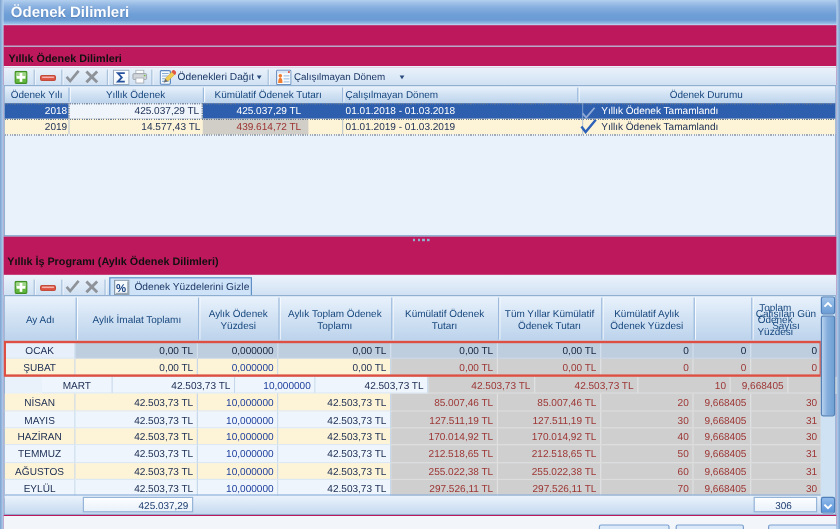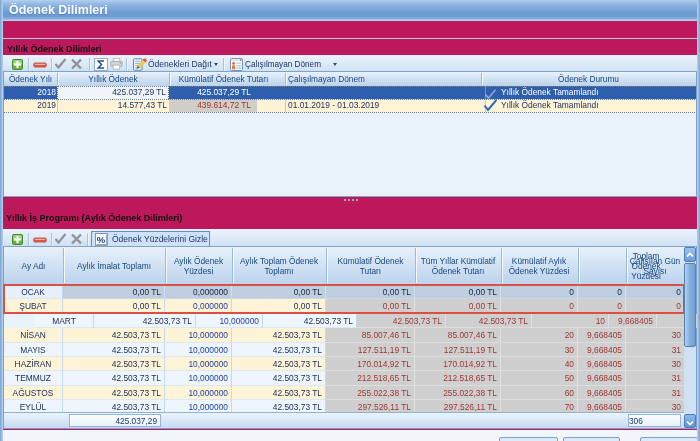--- a/index.html
+++ b/index.html
@@ -144,20 +144,21 @@
       <div class="htx" style="left:0;top:0;width:53px;height:14px;">Ödenek Yılı</div>
       <div class="htx" style="left:53px;top:0;width:112px;height:14px;">Yıllık Ödenek</div>
       <div class="htx" style="left:165px;top:0;width:116px;height:14px;padding-right:7px;box-sizing:border-box;">Kümülatif Ödenek Tutarı</div>
       <div class="htx" style="left:281px;top:0;width:196px;height:14px;justify-content:flex-start;padding-left:3px;box-sizing:border-box;">Çalışılmayan Dönem</div>
       <div class="htx" style="left:477px;top:0;width:215px;height:14px;">Ödenek Durumu</div>
     </div>
     <div class="abs g1row" style="top:14px;background:#2e5fae;color:#fff;">
       <div class="g1c" style="left:0;width:53px;text-align:right;padding-right:1px;">2018</div>
       <div class="g1c" style="left:53px;width:112px;background:#eff5fb;color:#1c2f55;border-left:1px dotted #5a6576;border-right:1px dotted #5a6576;text-align:right;padding-right:2px;">425.037,29 TL</div>
       <div class="g1c" style="left:165px;width:116px;text-align:right;padding-right:34px;">425.037,29 TL</div>
+      <div class="g1c" style="left:281px;width:196px;padding-left:3px;">01.01.2018 - 01.03.2018</div>
       <div class="g1c" style="left:481px;width:1px;background:rgba(190,210,235,.45);"></div>
       <svg class="g1c" style="left:480px;top:2px;" width="13" height="11" viewBox="0 0 13 11">
           <path d="M1.5 5.5 L4.5 9 L11.5 0.8" fill="none" stroke="#8fa9d4" stroke-width="1.5"></path>
         </svg>
       <div class="g1c" style="left:497px;width:195px;">Yıllık Ödenek Tamamlandı</div>
     </div>
     <div class="abs g1row" style="top:27px;background:#fdf3d6;">
       <div class="g1c" style="left:0;width:53px;text-align:right;padding-right:1px;">2019</div>
       <div class="g1c" style="left:53px;width:112px;text-align:right;padding-right:2px;">14.577,43 TL</div>
       <div class="g1c" style="left:165px;width:88px;background:#d1cec7;color:#9c3331;text-align:right;padding-right:6px;">439.614,72 TL</div>
@@ -289,21 +290,21 @@
         <div class="g2c m4 lt">42.503,73 TL</div>
         <div class="g2c m5 gy">297.526,11 TL</div>
         <div class="g2c m6 gy">297.526,11 TL</div>
         <div class="g2c m7 gy">70</div>
         <div class="g2c m8 gy">9,668405</div>
         <div class="g2c m9 gy">30</div>
     </div>
     <div class="abs" style="left:-1px;top:37px;width:682px;height:30px;border:2px solid #dc4f42;box-sizing:border-box;pointer-events:none;"></div>
     <div class="abs" style="left:0;top:165px;width:680px;height:16px;background:linear-gradient(#ebf3fc,#c5daf0);border-top:1px solid #8fb2d9;box-sizing:border-box;">
       <div class="abs" style="left:65px;top:1px;width:92px;height:13px;background:linear-gradient(#fdfeff,#e8f1fa);border:1px solid #96b4d8;font-size:8.3px;line-height:13px;text-align:right;padding-right:3px;box-sizing:border-box;color:#1c3c6e;">425.037,29</div>
-      <div class="abs" style="left:624px;top:1px;width:53px;height:13px;background:linear-gradient(#fdfeff,#e8f1fa);border:1px solid #96b4d8;font-size:8.3px;line-height:13px;text-align:left;padding-right:3px;box-sizing:border-box;color:#1c3c6e;">306</div>
+      <div class="abs" style="left:624px;top:1px;width:53px;height:13px;background:linear-gradient(#fdfeff,#e8f1fa);border:1px solid #96b4d8;font-size:8.3px;line-height:13px;text-align:center;padding-right:3px;box-sizing:border-box;color:#1c3c6e;">306</div>
     </div>
     <div class="abs" style="left:680px;top:0;width:12px;height:181px;background:#cfe2f4;">
       <div class="abs" style="left:0;top:0;width:12px;height:15px;background:linear-gradient(#9fc3ea,#6b9dd6);border:1px solid #4f7fb8;border-radius:2px;box-sizing:border-box;"><svg width="10" height="13" viewBox="0 0 10 13">
             <path d="M2 7.5 L5 4.5 L8 7.5" fill="none" stroke="#fff" stroke-width="1.6"></path>
           </svg></div>
       <div class="abs" style="left:0;top:16px;width:12px;height:84px;background:linear-gradient(to right,#b7d2ee,#85aedd 45%,#6fa0d4);border:1px solid #5480b5;border-radius:2px;box-sizing:border-box;"></div>
       <div class="abs" style="left:0;top:167px;width:12px;height:14px;background:linear-gradient(#8fb9ea,#5b93d8);border:1px solid #4f7fb8;border-radius:2px;box-sizing:border-box;"><svg width="10" height="12" viewBox="0 0 10 12">
             <path d="M2 4.5 L5 7.5 L8 4.5" fill="none" stroke="#fff" stroke-width="1.6"></path>
           </svg></div>
     </div>

